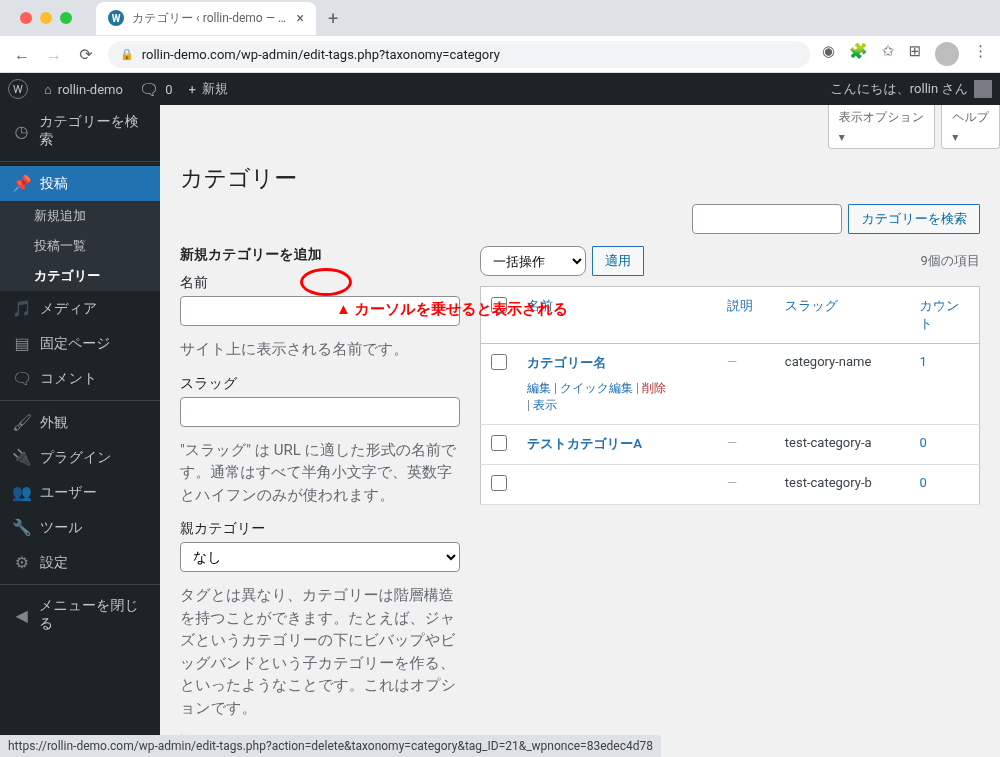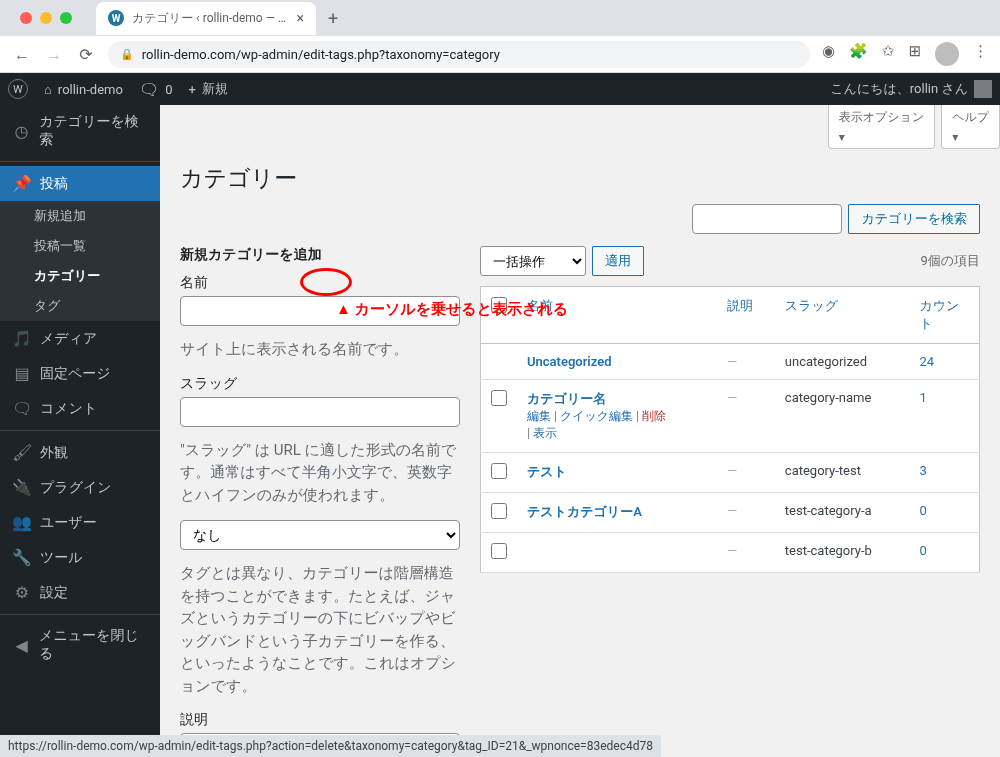--- a/index.html
+++ b/index.html
@@ -66,33 +66,33 @@
 .form-field { margin-bottom: 14px; }
 .form-label { font-size: 14px; color: #1d2327; display: block; margin-bottom: 4px; }
 .form-input { width: 100%; border: 1px solid #8c8f94; border-radius: 4px; padding: 4px 8px; height: 30px; font-size: 14px; }
 .form-textarea { width: 100%; border: 1px solid #8c8f94; border-radius: 4px; padding: 4px 8px; height: 90px; font-size: 14px; resize: vertical; }
 .form-select { width: 100%; border: 1px solid #8c8f94; border-radius: 4px; padding: 4px 8px; height: 30px; font-size: 14px; background: #fff; }
 .help-text { font-size: 15px; color: #646970; margin-top: 12px; line-height: 1.5; }
 .section-heading { font-size: 14px; font-weight: 600; margin-bottom: 10px; color: #1d2327; }
 
 .tablenav { display: flex; justify-content: space-between; align-items: center; margin-bottom: 10px; }
 .bulk-actions { display: flex; gap: 6px; align-items: center; }
-.bulk-select { border: 1px solid #8c8f94; border-radius: 3px; padding: 2px 24px 2px 8px; height: 30px; font-size: 13px; background: #fff; }
+.bulk-select { border: 1px solid #8c8f94; border-radius: 8px; padding: 2px 24px 2px 8px; height: 30px; font-size: 13px; background: #fff; }
 .items-count { font-size: 13px; color: #646970; }
 
 .wp-table { width: 100%; border-collapse: collapse; background: #fff; border: 1px solid #c3c4c7; }
 .wp-table th, .wp-table td { padding: 10px; text-align: left; vertical-align: top; font-size: 13px; }
 .wp-table thead th { border-bottom: 1px solid #c3c4c7; font-weight: 400; color: #2271b1; }
 .wp-table thead th.sortable { cursor: pointer; }
 .wp-table thead th a { color: #2271b1; text-decoration: none; }
 .wp-table td { border-bottom: 1px solid #dcdcde; }
 .wp-table .check-col { width: 30px; }
 .wp-table .check-col input { width: 16px; height: 16px; }
 .row-title { color: #2271b1; font-weight: 600; }
-.row-actions { color: #787c82; font-size: 12px; margin-top: 0; }
+.row-actions { color: #787c82; font-size: 12px; margin-top: 8px; }
 .row-actions a { color: #2271b1; text-decoration: none; }
 .row-actions a.delete { color: #b32d2e; }
 .count-col { text-align: right; width: 70px; }
 .count-link { color: #2271b1; }
 .dash { color: #a7aaad; }
 
 .red-circle { position: absolute; border: 3px solid #ff0000; border-radius: 50%; pointer-events: none; }
 .annotation { position: absolute; color: #ff0000; font-weight: 700; font-size: 15px; pointer-events: none; }
 
 .status-bar { position: absolute; bottom: 0; left: 0; background: #dee1e6; color: #3c434a; font-size: 12px; padding: 4px 8px; border-top-right-radius: 4px; white-space: nowrap; max-width: 100%; overflow: hidden; }
@@ -168,21 +168,20 @@
       </div>
     <div class="menu-divider"></div>
     <div class="menu-item active">
         <span class="menu-icon">📌</span>
         <span>投稿</span>
       </div>
     <div class="submenu">
       <div class="submenu-item">新規追加</div>
       <div class="submenu-item">投稿一覧</div>
       <div class="submenu-item current">カテゴリー</div>
-      <div class="submenu-item">タグ</div>
     </div>
     <div class="menu-item">
         <span class="menu-icon">🎵</span>
         <span>メディア</span>
       </div>
     <div class="menu-item">
         <span class="menu-icon">▤</span>
         <span>固定ページ</span>
       </div>
     <div class="menu-item">
@@ -247,20 +246,21 @@
           <div class="help-text">サイト上に表示される名前です。</div>
         </div>
 
         <div class="form-field">
           <label class="form-label">スラッグ</label>
           <input class="form-input" type="text" style="">
           <div class="help-text">"スラッグ" は URL に適した形式の名前です。通常はすべて半角小文字で、英数字とハイフンのみが使われます。</div>
         </div>
 
         <div class="form-field">
+          <label class="form-label">親カテゴリー</label>
           <select class="form-select">
             <option>なし</option>
           </select>
           <div class="help-text">タグとは異なり、カテゴリーは階層構造を持つことができます。たとえば、ジャズというカテゴリーの下にビバップやビッグバンドという子カテゴリーを作る、といったようなことです。これはオプションです。</div>
         </div>
 
         <div class="form-field">
           <label class="form-label">説明</label>
           <textarea class="form-textarea" style=""></textarea>
           
@@ -284,39 +284,25 @@
             <tr>
               <th class="check-col"><input type="checkbox" style=""></th>
               <th class="sortable"><a>名前</a></th>
               <th class="sortable"><a>説明</a></th>
               <th class="sortable"><a>スラッグ</a></th>
               <th class="sortable count-col"><a>カウント</a></th>
             </tr>
           </thead>
           <tbody id="table-body">
               <tr>
-                <td class="check-col"></td>
-                <td><a class="row-title">Uncategorized</a></td>
-                <td><span class="dash">—</span></td>
-                <td>uncategorized</td>
-                <td class="count-col"><a class="count-link">24</a></td>
-              </tr>
-              <tr>
                 <td class="check-col"><input type="checkbox" style=""></td>
                 <td><a class="row-title">カテゴリー名</a><div class="row-actions"><a>編集</a> | <a>クイック編集</a> | <a class="delete">削除</a><br>| <a>表示</a></div></td>
                 <td><span class="dash">—</span></td>
                 <td>category-name</td>
                 <td class="count-col"><a class="count-link">1</a></td>
-              </tr>
-              <tr>
-                <td class="check-col"><input type="checkbox" style=""></td>
-                <td><a class="row-title">テスト</a></td>
-                <td><span class="dash">—</span></td>
-                <td>category-test</td>
-                <td class="count-col"><a class="count-link">3</a></td>
               </tr>
               <tr>
                 <td class="check-col"><input type="checkbox" style=""></td>
                 <td><a class="row-title">テストカテゴリーA</a></td>
                 <td><span class="dash">—</span></td>
                 <td>test-category-a</td>
                 <td class="count-col"><a class="count-link">0</a></td>
               </tr>
               <tr>
                 <td class="check-col"><input type="checkbox" style=""></td>

